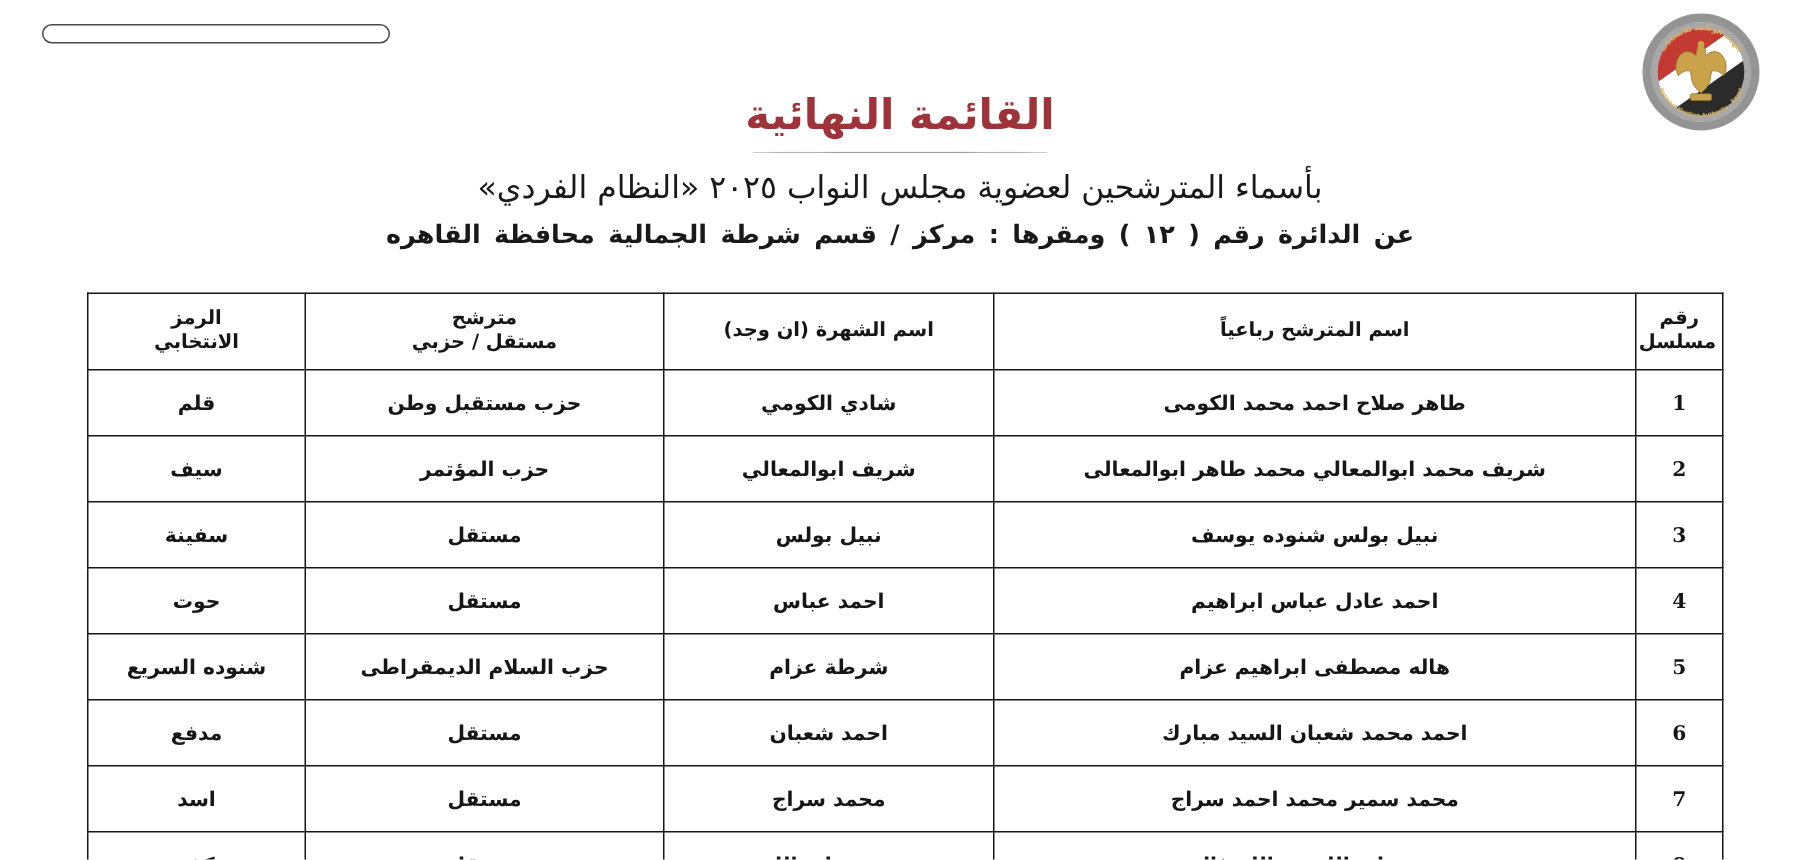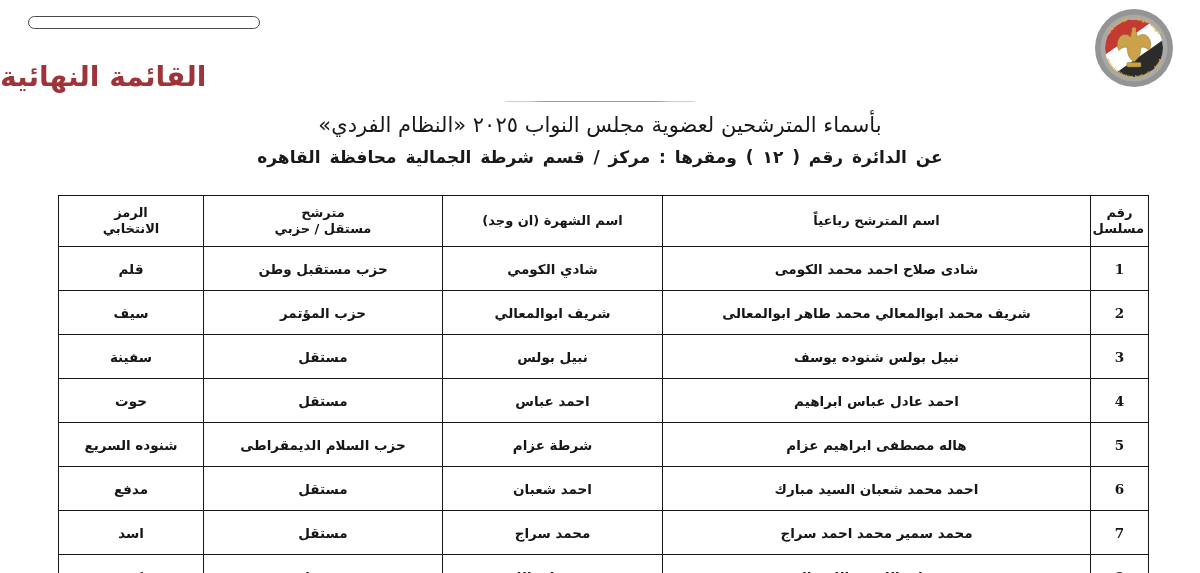--- a/index.html
+++ b/index.html
@@ -27,21 +27,21 @@
   .form-box .l2{
     color:#7d8fa0;font-weight:bold;font-size:11.5px;line-height:15px;white-space:nowrap;
   }
   
   .logo{
     position:absolute;top:8px;right:26px;width:80px;height:80px;
   }
   
   .title{
     position:absolute;top:60px;left:0;right:0;
-    text-align:left;direction:rtl;
+    text-align:center;direction:rtl;
     color:#9e3439;font-weight:bold;font-size:28px;
   }
   .title-underline{
     position:absolute;top:101px;left:50%;
     width:198px;height:0;margin-left:-99px;
     border-bottom:1.5px solid #9a9a9a;
     border-radius:50%;
   }
   .subtitle1{
     position:absolute;top:113px;left:0;right:0;
@@ -148,21 +148,21 @@
       <th>اسم الشهرة (ان وجد)</th>
       <th>مترشح
 مستقل / حزبي</th>
       <th>الرمز
 الانتخابي</th>
     </tr>
   </thead>
   <tbody>
       <tr>
         <td class="col-serial">1</td>
-        <td class="col-name">شادى صلاح احمد محمد الكومى</td>
+        <td class="col-name">طاهر صلاح احمد محمد الكومى</td>
         <td class="col-known">شادي الكومي</td>
         <td class="col-party">حزب مستقبل وطن</td>
         <td class="col-symbol">قلم</td>
       </tr>
       <tr>
         <td class="col-serial">2</td>
         <td class="col-name">شريف محمد ابوالمعالي محمد طاهر ابوالمعالى</td>
         <td class="col-known">شريف ابوالمعالي</td>
         <td class="col-party">حزب المؤتمر</td>
         <td class="col-symbol">سيف</td>

